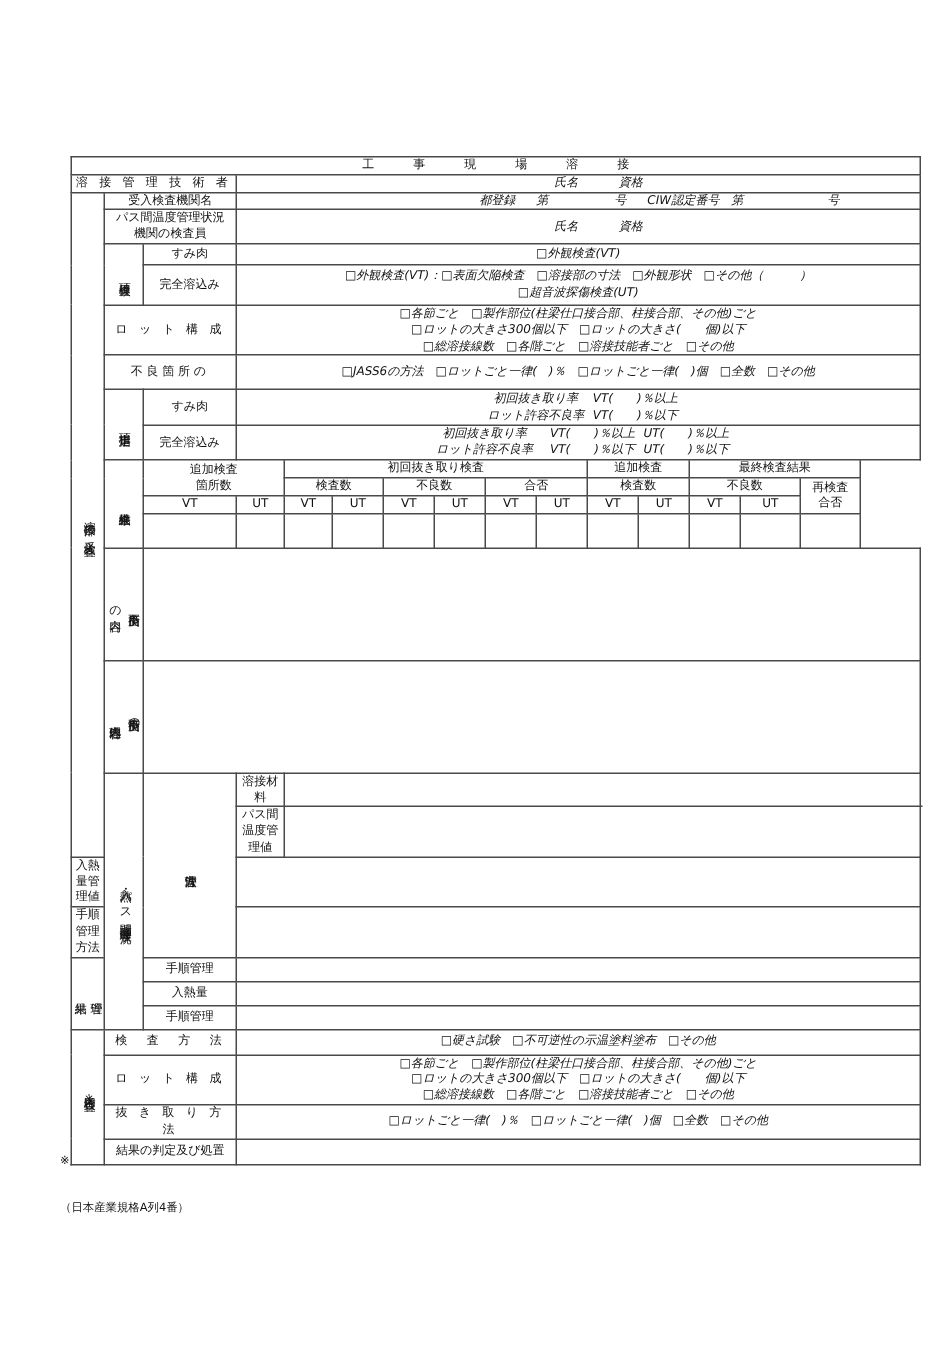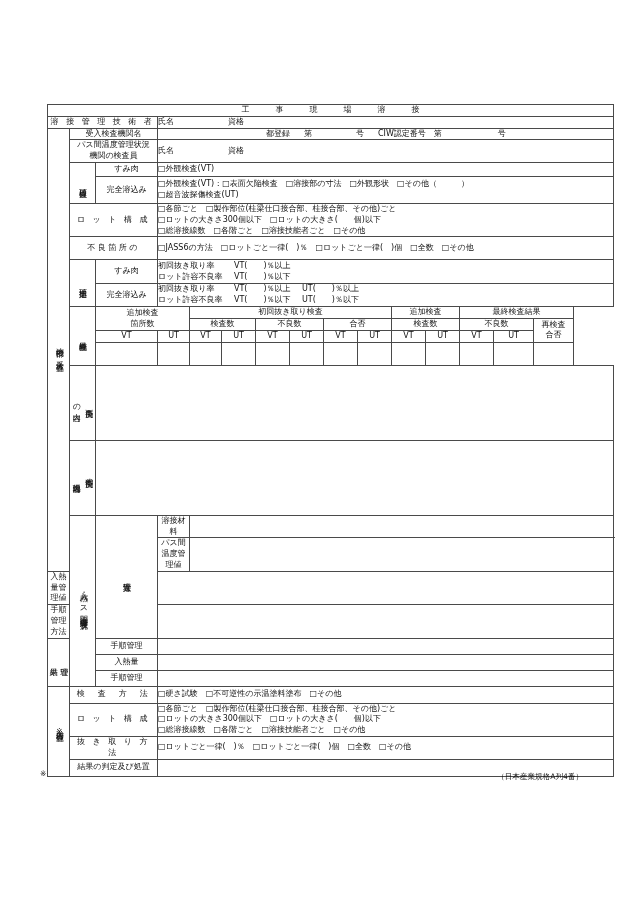--- a/index.html
+++ b/index.html
@@ -22,21 +22,21 @@
     border:1px solid #4a4a4a;
     padding:0;
     vertical-align:middle;
     font-size:8px;
     line-height:1.35;
     color:#111;
   }
   .pad{padding:2px 3px;}
   .pad4{padding:2px 4px;}
   .c{text-align:center;}
-  .l{text-align:left;}
+  .l{text-align:center;font-style:italic;}
 
   
   .vert{
     writing-mode:vertical-rl;
     text-orientation:upright;
     letter-spacing:1px;
     margin:0 auto;
     white-space:nowrap;
   }
   .vertwrap{
@@ -59,22 +59,22 @@
   .chk{white-space:nowrap;}
   .tight{line-height:1.3;}
   .vtut{font-size:7.5px;font-family:"DejaVu Sans","Liberation Sans",sans-serif;}
   .note{
     position:absolute;left:40px;top:768px;width:548px;
     font-size:7.6px;line-height:1.5;color:#111;
   }
   .note .mark{position:absolute;left:0;top:0;}
   .note .body{margin-left:20px;}
   .credit{
-    position:absolute;left:40px;top:772px;width:543px;
-    text-align:right;font-size:7.6px;color:#111;
+    position:absolute;left:40px;top:800px;width:543px;
+    font-size:7.6px;color:#111;
   }
   .cellline{display:block;white-space:nowrap;}
 </style>
 </head>
 <body>
 
 <div class="page">
 
   <div class="sheet">
     <table class="form">

